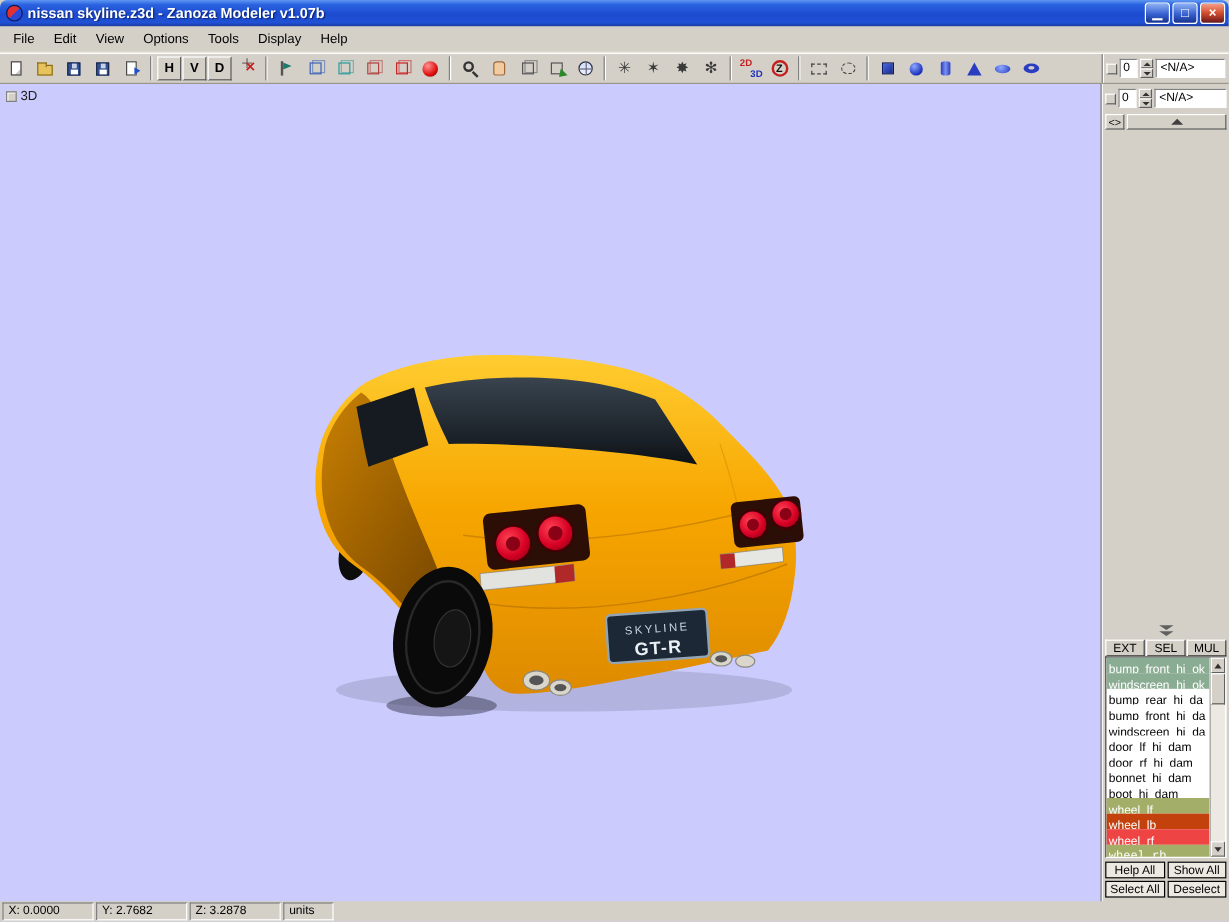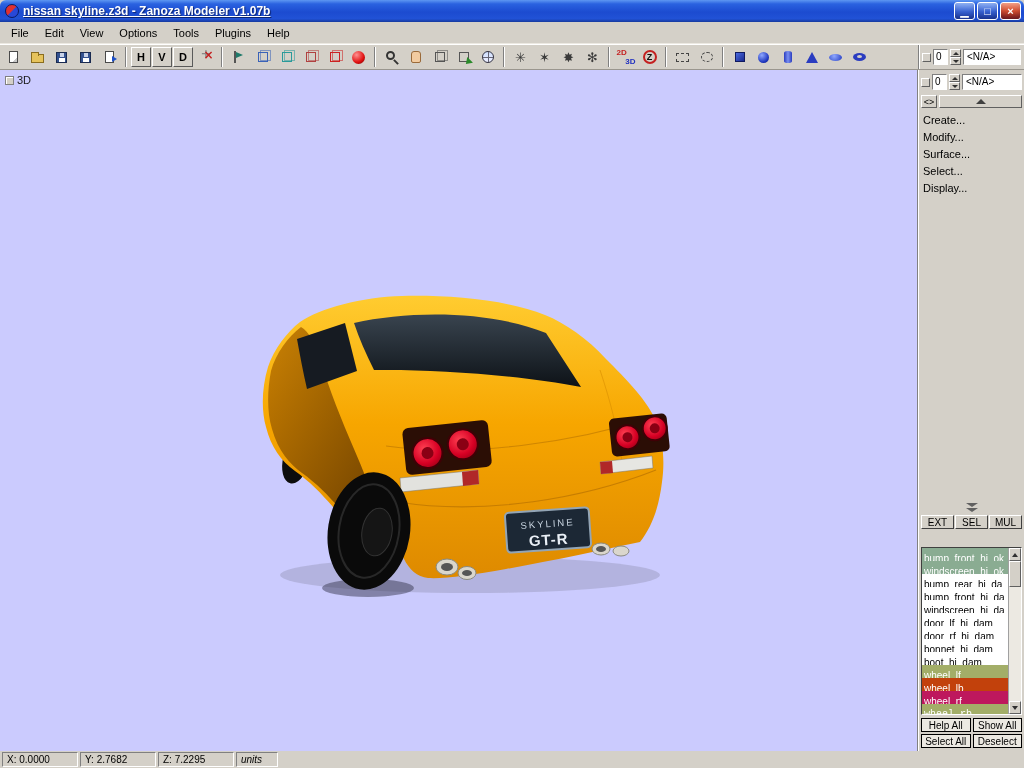--- a/index.html
+++ b/index.html
@@ -7,21 +7,21 @@
   body { font-family:"Liberation Sans","DejaVu Sans",sans-serif; font-size:11px; background:#D4D0C8; }
   .app { width:1024px; height:768px; display:flex; flex-direction:column; }
 
   
   .titlebar { height:22px; flex:0 0 22px; display:flex; align-items:center; gap:4px; padding:0 3px 0 5px;
     background:linear-gradient(180deg,#5E97F2 0%,#2A62E0 18%,#1C4BD0 55%,#2152D6 85%,#16399E 100%);
     border-radius:6px 6px 0 0; }
   .app-icon { width:14px; height:14px; border-radius:50%; border:1px solid #0A1A60;
     background:linear-gradient(135deg,#E03030 48%,#2848D8 52%); flex:0 0 14px; }
   .title-text { flex:1; color:#fff; font-weight:bold; font-size:12px; white-space:nowrap; overflow:hidden;
-    text-shadow:1px 1px 1px #0A2370;text-decoration:underline; }
+    text-shadow:1px 1px 1px #0A2370; }
   .win-buttons { display:flex; gap:2px; }
   .winbtn { width:21px; height:18px; border-radius:3px; border:1px solid #fff; color:#fff; font-weight:bold;
     font-size:11px; line-height:15px; text-align:center; padding:0; cursor:default;
     box-shadow:inset 0 -7px 8px -5px rgba(0,0,60,.55); font-family:inherit; }
   .winbtn.min, .winbtn.max { background:linear-gradient(180deg,#8FB0F2,#3A66D8 55%,#2A52C0); }
   .winbtn.close { background:linear-gradient(180deg,#F2A088,#D85030 50%,#A82810); }
 
   
   .menubar { height:22px; flex:0 0 22px; display:flex; align-items:center; padding:0 3px; background:#D4D0C8;
     border-bottom:1px solid #ECE9E2; }
@@ -125,21 +125,21 @@
   .exp-wide { flex:1; height:13px; background:#D4D0C8; border:1px solid; border-color:#fff #606060 #606060 #fff;
     position:relative; padding:0; }
   .exp-wide::after { content:""; position:absolute; left:50%; top:3px; margin-left:-5px;
     border-left:5px solid transparent; border-right:5px solid transparent; border-bottom:5px solid #404040; }
   .panel-menu { display:flex; flex-direction:column; }
   .panel-menu-item { padding:2px 2px 3px 2px; white-space:nowrap; }
   .panel-spacer { flex:1; }
   .splitter { height:16px; display:flex; flex-direction:column; align-items:center; justify-content:center; gap:1px; }
   .chev { width:0; height:0; border-left:6px solid transparent; border-right:6px solid transparent;
     border-top:4px solid #606060; }
-  .mode-row { display:flex; gap:1px; margin-bottom:18px; }
+  .mode-row { display:flex; gap:1px; margin-bottom:0; }
   .mode-btn { flex:1; height:14px; background:#D4D0C8; border:1px solid; border-color:#fff #404040 #404040 #fff;
     font-size:10px; line-height:11px; padding:0; font-family:inherit; }
 
   .objlist { height:168px; background:#fff; border:1px solid; border-color:#404040 #fff #fff #404040; display:flex; overflow:hidden; }
   .obj-items { flex:1; overflow:hidden; font-size:10px; }
   .obj-item { height:13px; line-height:13px; padding:4px 2px; white-space:nowrap; overflow:hidden; color:#000; }
   .scrollbar { width:13px; flex:0 0 13px; background:#ECE9E2; border-left:1px solid #a0a0a0; display:flex; flex-direction:column; }
   .sb-btn { height:13px; flex:0 0 13px; background:#D4D0C8; border:1px solid; border-color:#fff #606060 #606060 #fff;
     position:relative; padding:0; }
   .sb-btn.up::after { content:""; position:absolute; left:2px; top:4px; border-left:3px solid transparent;
@@ -153,21 +153,21 @@
   .act-grid { display:grid; grid-template-columns:1fr 1fr; gap:2px; margin-top:3px; }
   .act-btn { height:14px; background:#ECE9E2; border:1px solid #000; font-size:10px; line-height:11px; padding:0;
     font-family:inherit; white-space:nowrap; overflow:hidden; }
 
   
   .statusbar { height:17px; flex:0 0 17px; background:#D4D0C8; display:flex; gap:2px; padding:1px 2px; }
   .sb-cell { border:1px solid; border-color:#808080 #fff #fff #808080; font-size:10px; padding:0 4px;
     display:flex; align-items:center; white-space:nowrap; overflow:hidden; }
   .sb-msg { flex:1; }
   .sb-x,.sb-y,.sb-z { width:76px; flex:0 0 76px; }
-  .sb-units { width:42px; flex:0 0 42px;font-style:italic; }
+  .sb-units { width:42px; flex:0 0 42px; }
 </style>
 </head>
 <body>
 
 <div class="app">
 
   <div class="titlebar">
     <span class="app-icon"></span>
     <span class="title-text">nissan skyline.z3d - Zanoza Modeler v1.07b</span>
     <span class="win-buttons">
@@ -176,21 +176,21 @@
       <button class="winbtn close"><span>×</span></button>
     </span>
   </div>
 
   <div class="menubar" id="menubar">
       <span class="menu-item">File</span>
       <span class="menu-item">Edit</span>
       <span class="menu-item">View</span>
       <span class="menu-item">Options</span>
       <span class="menu-item">Tools</span>
-      <span class="menu-item">Plugins</span>
+      <span class="menu-item">Display</span>
       <span class="menu-item">Help</span>
     </div>
 
   <div class="toolbar-row">
     <div class="toolbar" id="toolbar">
         <button class="tb-btn">
           <span class="ic ic-page"></span>
         </button>
         <button class="tb-btn">
           <span class="ic ic-folder"></span>
@@ -423,27 +423,20 @@
           <button class="spin-down"></button>
         </span>
         <span class="spin-na">&lt;N/A&gt;</span>
       </div>
 
       <div class="exp-row">
         <button class="exp-diamond">&lt;&gt;</button>
         <button class="exp-wide"></button>
       </div>
 
-      <div class="panel-menu" id="panelmenu">
-          <div class="panel-menu-item">Create...</div>
-          <div class="panel-menu-item">Modify...</div>
-          <div class="panel-menu-item">Surface...</div>
-          <div class="panel-menu-item">Select...</div>
-          <div class="panel-menu-item">Display...</div>
-        </div>
 
       <div class="panel-spacer"></div>
 
       <div class="splitter">
         <span class="chev"></span>
         <span class="chev"></span>
       </div>
 
       <div class="mode-row" id="moderow">
           <button class="mode-btn">EXT</button>
@@ -457,21 +450,21 @@
             <div class="obj-item" style="background: rgb(138, 172, 146); color: rgb(255, 255, 255);">windscreen_hi_ok</div>
             <div class="obj-item">bump_rear_hi_da</div>
             <div class="obj-item">bump_front_hi_da</div>
             <div class="obj-item">windscreen_hi_da</div>
             <div class="obj-item">door_lf_hi_dam</div>
             <div class="obj-item">door_rf_hi_dam</div>
             <div class="obj-item">bonnet_hi_dam</div>
             <div class="obj-item">boot_hi_dam</div>
             <div class="obj-item" style="background: rgb(163, 174, 104); color: rgb(255, 255, 255);">wheel_lf</div>
             <div class="obj-item" style="background: #c2410c; color: rgb(255, 255, 255);">wheel_lb</div>
-            <div class="obj-item" style="background: #be185d; color: rgb(255, 255, 255); text-decoration: underline;">wheel_rf</div>
+            <div class="obj-item" style="background: #ef4444; color: rgb(255, 255, 255); text-decoration: underline;">wheel_rf</div>
             <div class="obj-item" style="background: rgb(163, 174, 104); color: rgb(255, 255, 255); font-family: Liberation Mono, monospace;">wheel_rb</div>
           </div>
         <div class="scrollbar">
           <button class="sb-btn up"></button>
           <div class="sb-track">
             <div class="sb-thumb"></div>
           </div>
           <button class="sb-btn down"></button>
         </div>
       </div>
@@ -481,16 +474,16 @@
           <button class="act-btn">Show All</button>
           <button class="act-btn">Select All</button>
           <button class="act-btn">Deselect</button>
         </div>
     </div>
   </div>
 
   <div class="statusbar">
     <div class="sb-cell sb-x">X: 0.0000</div>
     <div class="sb-cell sb-y">Y: 2.7682</div>
-    <div class="sb-cell sb-z">Z: 7.2295</div>
+    <div class="sb-cell sb-z">Z: 3.2878</div>
     <div class="sb-cell sb-units">units</div>
   </div>
 </div>
 
 </body></html>

